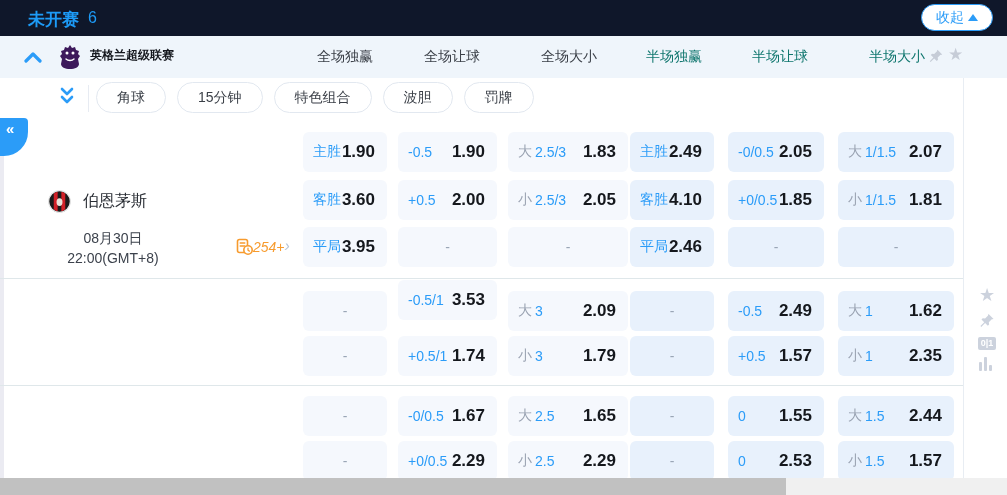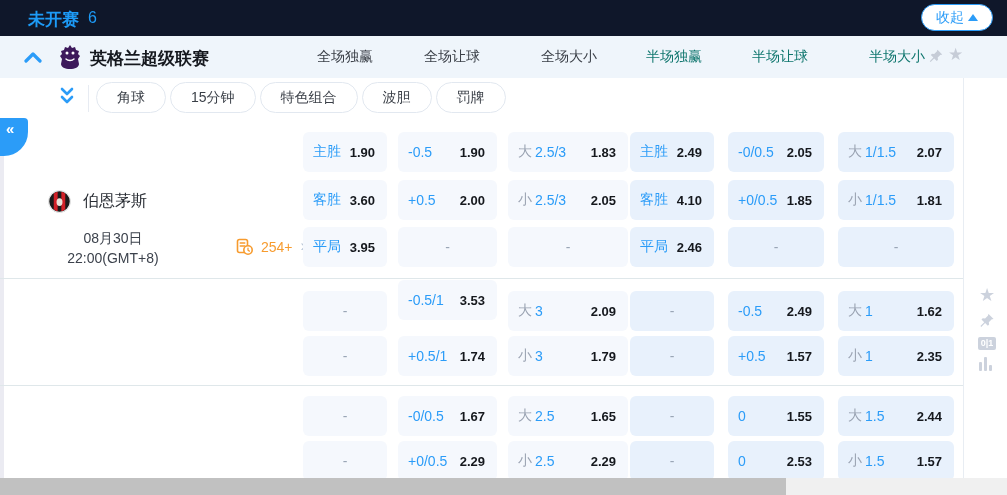--- a/index.html
+++ b/index.html
@@ -18,58 +18,58 @@
   .collapse-btn { right:14px; top:4px; height:27px; padding:0 14px; border:1px solid #2b9cf8;
     border-radius:14px; color:#2b9cf8; font-size:14px; display:flex; align-items:center; gap:4px;
     background:#fff; cursor:pointer; }
   .collapse-btn .tri { width:0; height:0; border-left:5px solid transparent; border-right:5px solid transparent;
     border-bottom:7px solid #2b9cf8; }
 
   
   .league-row { left:0; top:36px; width:1007px; height:42px; background:#eff5fb; }
   .league-chevron { left:24px; top:14px; width:18px; height:14px; cursor:pointer; }
   .league-logo { left:58px; top:8px; width:24px; height:26px; }
-  .league-name { left:90px; top:11px; font-size:17px; font-weight:bold; color:#15181e; }
+  .league-name { left:90px; top:11px; font-size:12px; font-weight:bold; color:#15181e; }
   .col-header { top:12px; transform:translateX(-50%); font-size:14px; white-space:nowrap; cursor:pointer; }
   .col-header.dark { color:#3a3f47; }
   .col-header.blue { color:#0f766e; }
   .hdr-pin { left:928px; top:12px; } .hdr-star { left:948px; top:10px; font-size:17px; color:#c6ccd7; line-height:1; }
 
   
   .pills-row { left:0; top:78px; width:1007px; height:40px; background:#fff; }
   .dbl-chevron { left:58px; top:9px; cursor:pointer; }
   .pills-divider { left:88px; top:7px; width:1px; height:27px; background:#e7ebf2; }
-  .pills { left:96px; top:4px; display:flex; gap:4px; }
+  .pills { left:96px; top:4px; display:flex; gap:11px; }
   .pill { height:31px; min-width:70px; padding:0 20px; border:1px solid #e2e8f0; border-radius:16px;
     background:#fff; color:#3a3f47; font-size:14px; display:flex; align-items:center; justify-content:center;
     white-space:nowrap; cursor:pointer; }
 
   
   .corner-tab { left:0; top:118px; width:28px; height:38px; background:#2b9cf8;
     border-radius:0 4px 24px 0; color:#fff; cursor:pointer; }
   .corner-tab span { position:absolute; left:6px; top:2px; font-size:15px; font-weight:bold; }
 
   
   .team-row { left:48px; height:30px; display:flex; align-items:center; gap:12px; cursor:pointer; }
   .team-name { font-size:16px; }
   .home-name { color:#2b9cf8; font-weight:bold; }
   .away-name { color:#2a2e35; }
   .match-time { left:40px; top:228px; width:146px; text-align:center; font-size:14px; color:#3c424c; line-height:20px; }
-  .markets-link { left:236px; top:238px; display:flex; align-items:center; gap:8px; cursor:pointer; }
+  .markets-link { left:236px; top:238px; display:flex; align-items:center; gap:0; cursor:pointer;font-style:italic; }
   .markets-count { color:#f79b2e; font-size:14px; }
   .markets-arrow { color:#b9c6d8; font-size:16px; line-height:1; margin-top:-2px; }
 
   
   .cell { position:absolute; height:40px; border-radius:6px; display:flex; align-items:center;
     padding:0 12px 0 10px; cursor:pointer; }
   .cell.ft { background:#f5f8fd; }
   .cell.ht { background:#e8f1fc; }
   .cell .lab { font-size:14px; color:#2b9cf8; white-space:nowrap; }
   .cell .pre { font-size:14px; color:#9aa3b2; margin-right:3px; }
-  .cell .val { margin-left:auto; font-size:13px; font-weight:bold; color:#15181d; }
+  .cell .val { margin-left:auto; font-size:17px; font-weight:bold; color:#15181d; }
   .cell.dash-cell { justify-content:center; padding:0; }
   .cell .dash { color:#9aa6b6; font-size:14px; }
 
   .sep { left:0; width:963px; height:1px; background:#dfe7ea; }
   .rail-divider { left:963px; top:78px; width:1px; height:400px; background:#e8edf3; }
 
   
   .rail-icon { left:977px; width:20px; text-align:center; cursor:pointer; }
   .rail-star { top:286px; font-size:18px; color:#ccd2dd; line-height:1; }
   .rail-pin { top:312px; }

